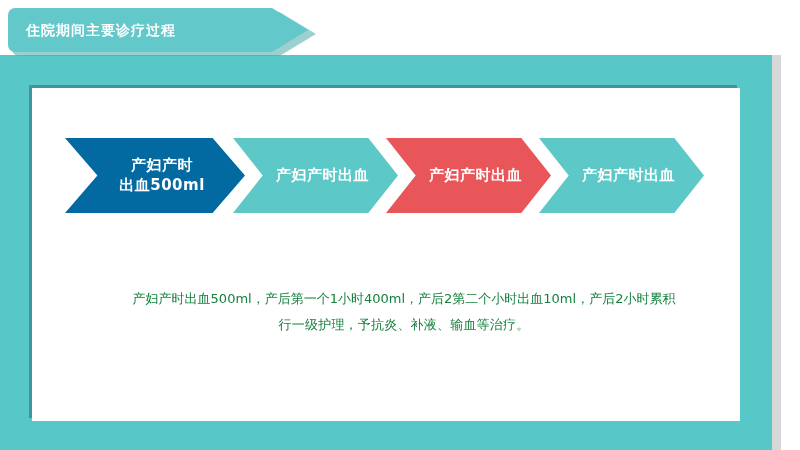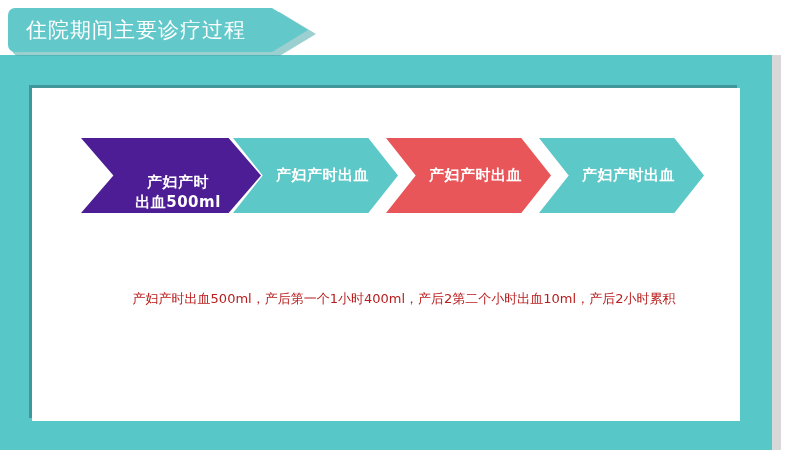--- a/index.html
+++ b/index.html
@@ -78,22 +78,22 @@
     border-radius: 7px 0 0 7px;
     clip-path: polygon(0 0, 88% 0, 100% 50%, 88% 100%, 0 100%);
   }
   .banner-title {
     position: absolute;
     left: 18px;
     top: 0;
     height: 44px;
     line-height: 44px;
     color: #ffffff;
-    font-size: 21px;
-    font-weight: normal;
+    font-size: 14px;
+    font-weight: bold;
     letter-spacing: 1px;
     white-space: nowrap;
   }
 
   
   .chevrons {
     position: absolute;
     left: 65px;
     top: 138px;
     width: 670px;
@@ -122,21 +122,21 @@
     letter-spacing: 0.5px;
   }
 
   
   .body-text {
     position: absolute;
     left: 105px;
     top: 286px;
     width: 598px;
     text-align: center;
-    color: #b91c1c;
+    color: #15803d;
     font-size: 13px;
     line-height: 2.0;
   }
   .body-line {
     display: block;
     white-space: nowrap;
   }
   .body-line.last {
     letter-spacing: 0.2px;
   }
@@ -150,32 +150,33 @@
   <div class="frame-edge"></div>
   <div class="frame-inner"></div>
 
   <div class="banner-wrap">
     <div class="banner-shadow"></div>
     <div class="banner"></div>
     <div class="banner-title">住院期间主要诊疗过程</div>
   </div>
 
   <div class="chevrons">
-    <div class="chev first" id="chev0" style="left: 16px; width: 180px; background: #4c1d95; align-items: flex-end;">
+    <div class="chev first" id="chev0" style="left: 0px; width: 180px; background: #0369a1;">
       <span class="chev-label">产妇产时
 出血500ml</span>
     </div>
     <div class="chev" id="chev1" style="left: 168px; width: 165px; background: rgb(92, 200, 200);">
       <span class="chev-label">产妇产时出血</span>
     </div>
     <div class="chev" id="chev2" style="left: 321px; width: 165px; background: rgb(232, 86, 90);">
       <span class="chev-label">产妇产时出血</span>
     </div>
     <div class="chev" id="chev3" style="left: 474px; width: 165px; background: rgb(92, 200, 200);">
       <span class="chev-label">产妇产时出血</span>
     </div>
   </div>
 
   <div class="body-text">
     <span class="body-line">产妇产时出血500ml，产后第一个1小时400ml，产后2第二个小时出血10ml，产后2小时累积</span>
+    <span class="body-line last">行一级护理，予抗炎、补液、输血等治疗。</span>
   </div>
 
 </div>
 
 </body></html>

